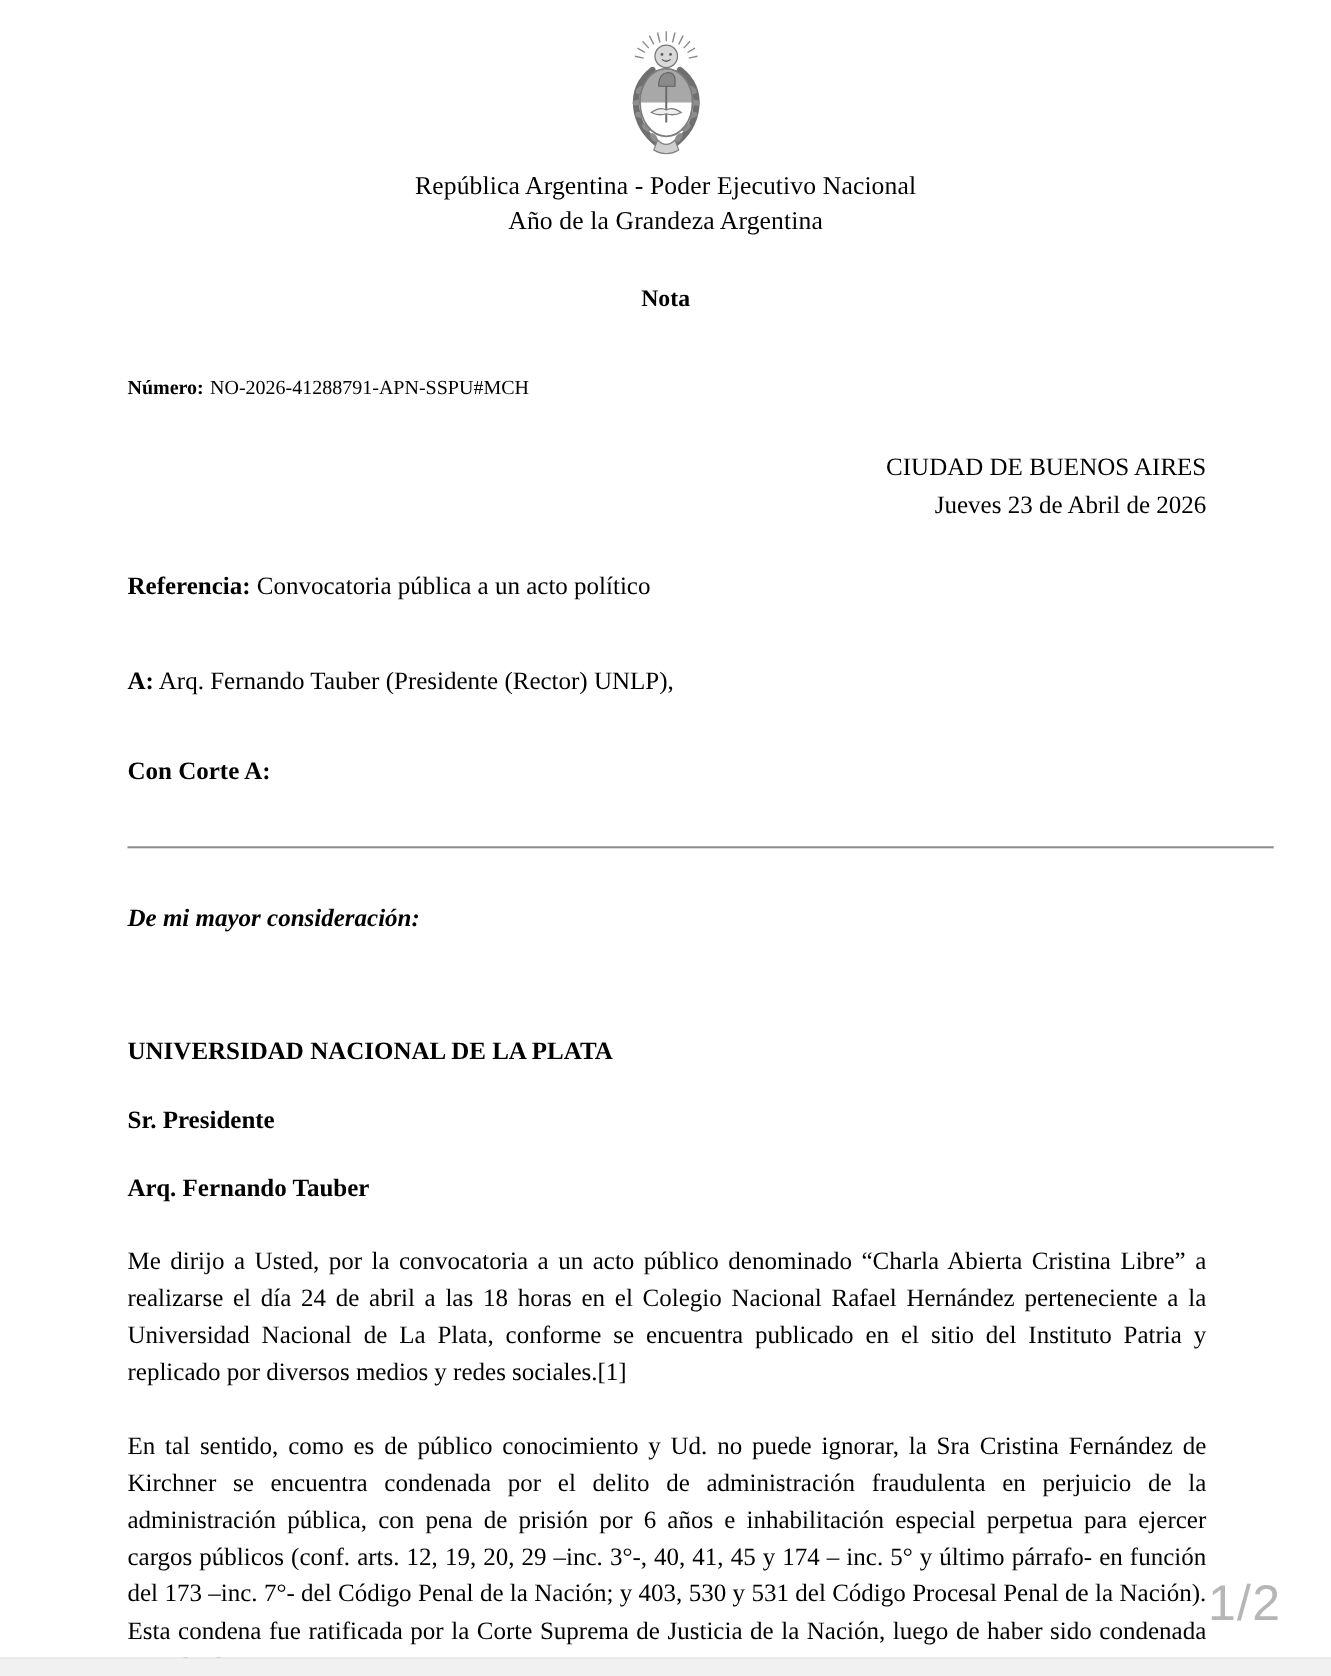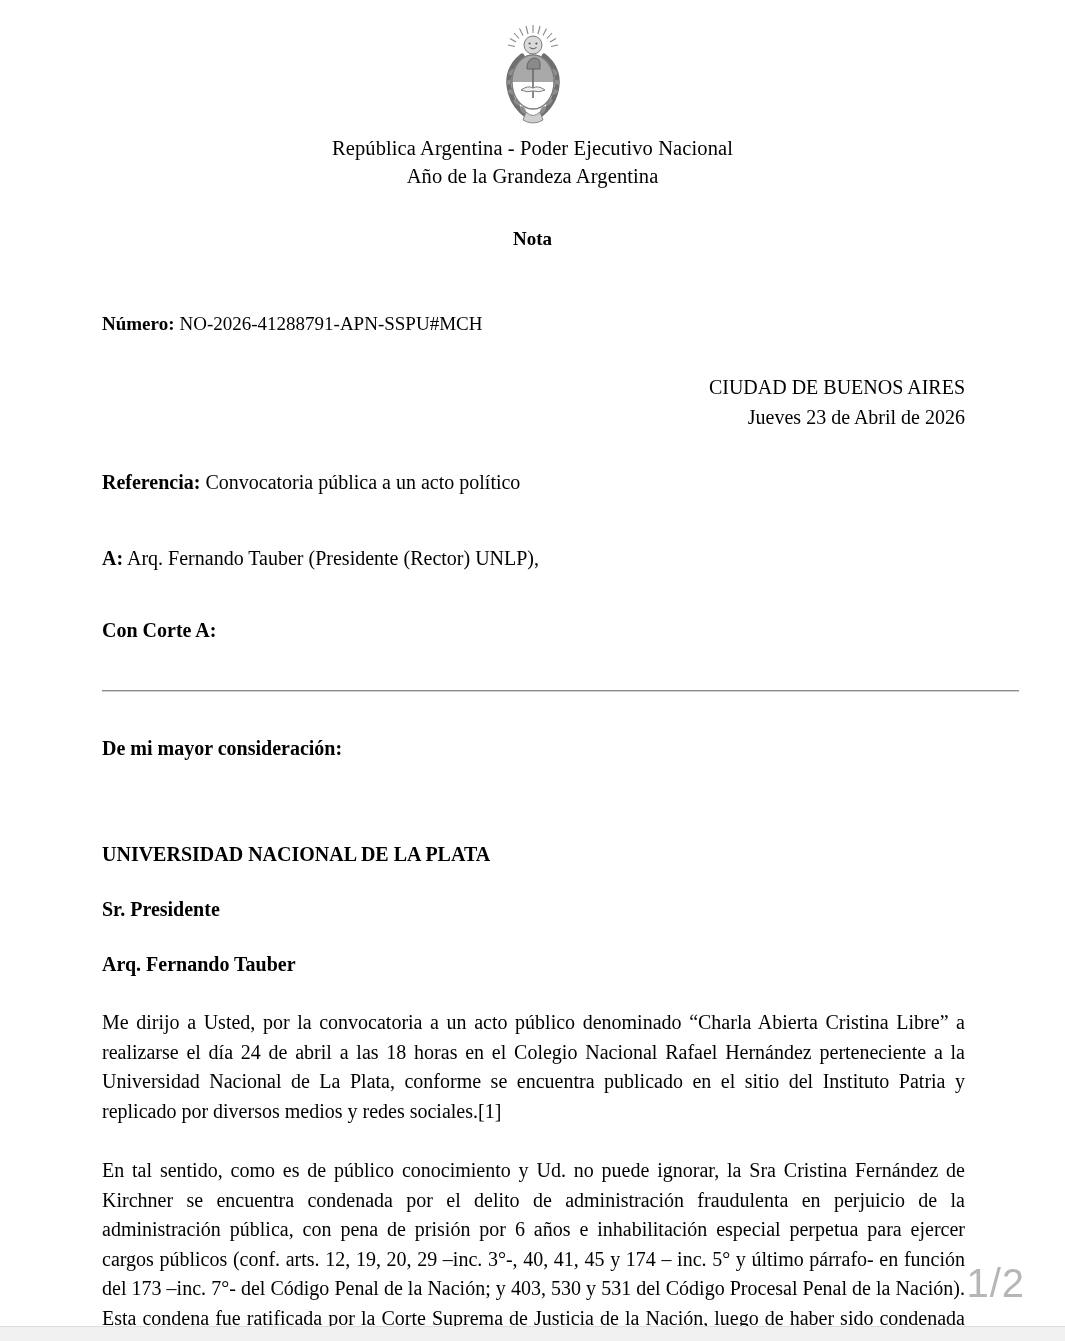--- a/index.html
+++ b/index.html
@@ -65,22 +65,22 @@
     font-family: Liberation Serif, serif;
   }
 
   
   .content {
     padding: 0 100px 0 102px;
     box-sizing: border-box;
   }
 
   .meta-numero {
-    margin-top: 60px;
-    font-size: 19px;
+    margin-top: 46px;
+    font-size: 16px;
     line-height: 28px;
   }
   .meta-numero .lbl {
     font-weight: bold;
   }
   .meta-numero .val {
     padding-left: 5px;
   }
 
   .place-block {
@@ -104,20 +104,21 @@
     height: 2px;
     width: 917px;
     background: linear-gradient(to bottom, #8d8d8d 0%, #8d8d8d 50%, #cfcfcf 50%, #cfcfcf 100%);
   }
 
   .salutation {
     margin-top: 42px;
     font-size: 20px;
     font-weight: bold;
     line-height: 28px;
+    font-style: italic;
   }
 
   .heading-block { margin-top: 78px; }
   .heading-line {
     font-size: 20px;
     font-weight: bold;
     line-height: 28px;
   }
   .heading-line + .heading-line { margin-top: 27px; }
 

